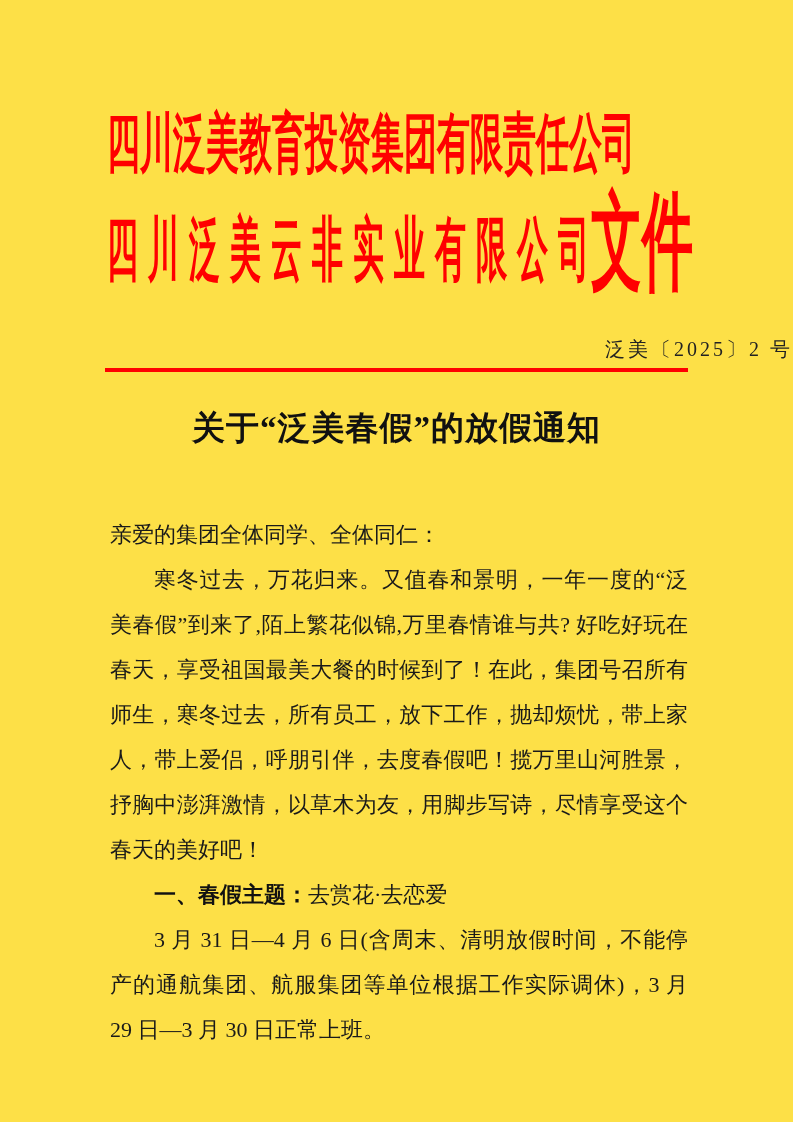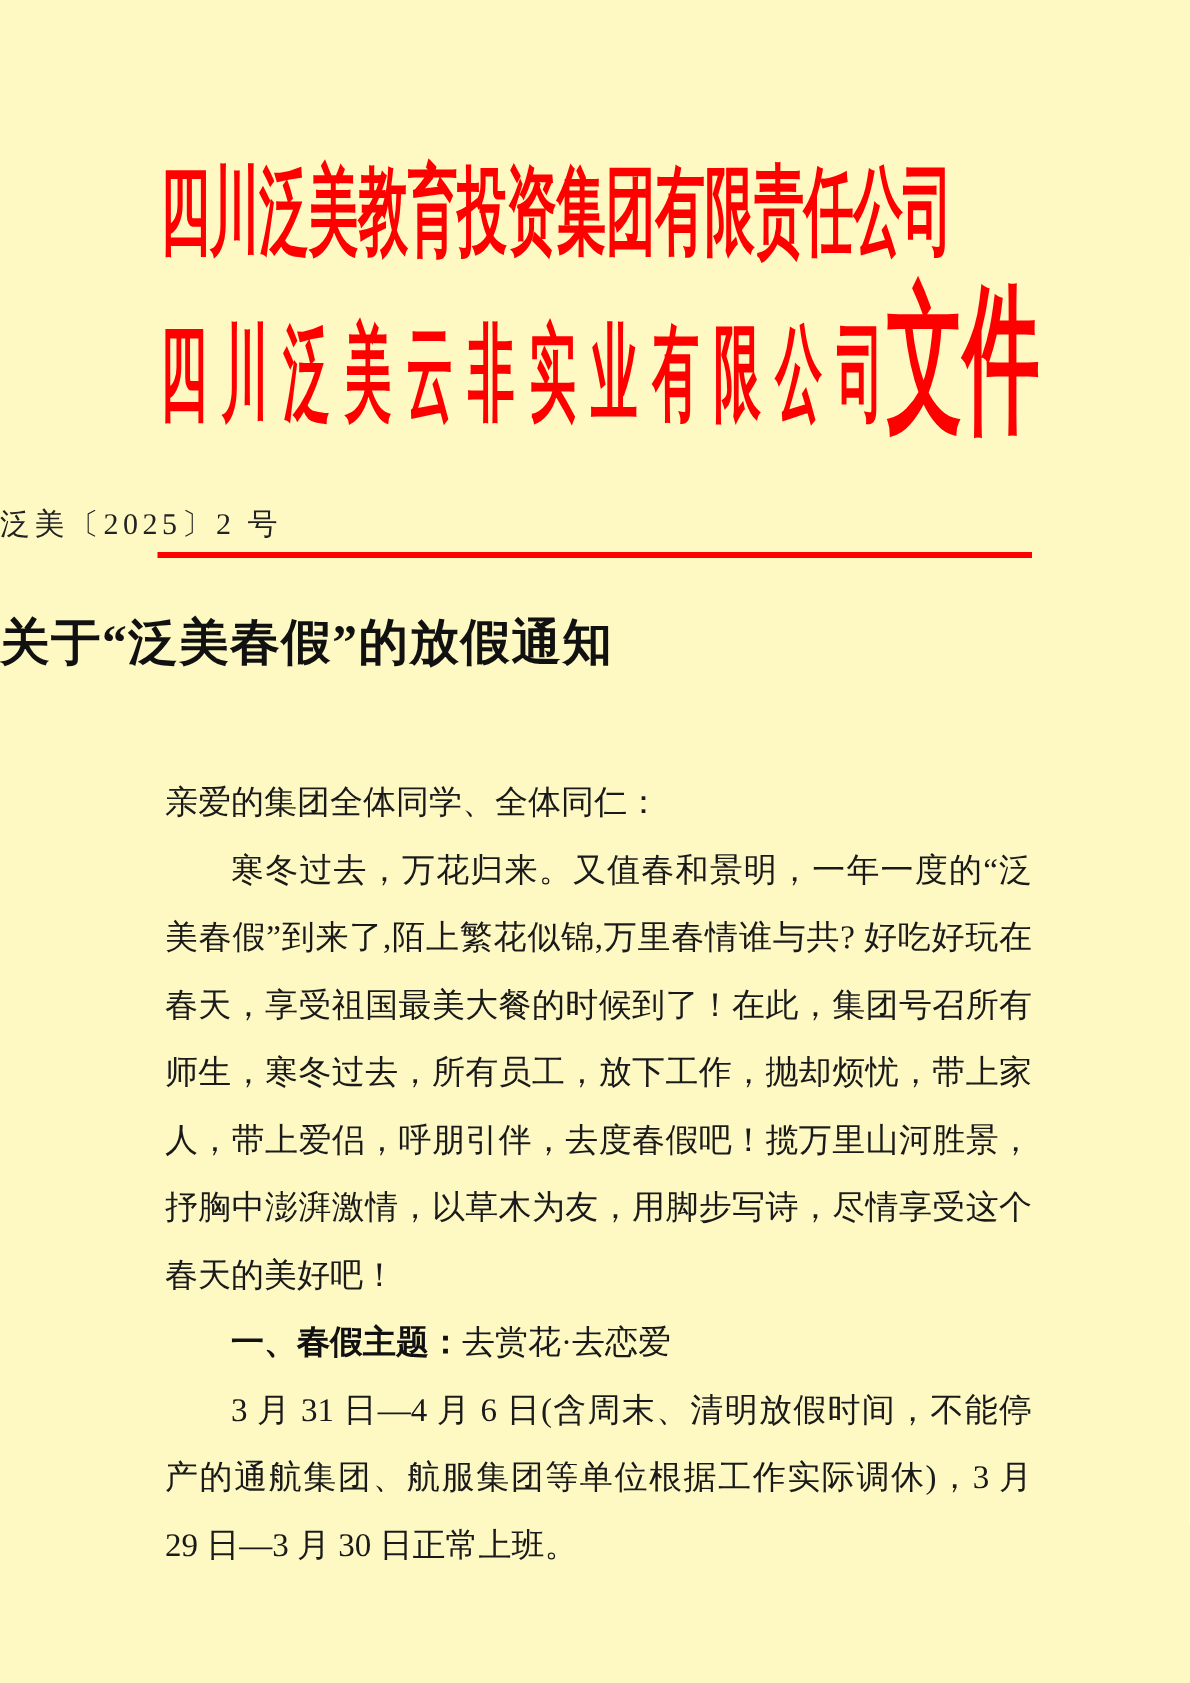--- a/index.html
+++ b/index.html
@@ -4,21 +4,21 @@
 <style>
   html, body {
     margin: 0;
     padding: 0;
     background: #ffffff;
   }
   .page {
     position: relative;
     width: 793px;
     height: 1122px;
-    background: #fef9c3;
+    background: #fde047;
     overflow: hidden;
     font-family: "Liberation Serif", serif;
     color: #111111;
   }
   
   .company-line1 {
     position: absolute;
     left: 107px;
     top: 112px;
     color: #ff0000;
@@ -56,41 +56,41 @@
     transform: scale(1, 2.1);
     transform-origin: left top;
     font-family: "Liberation Serif", serif;
   }
   
   .doc-number {
     position: absolute;
     top: 336px;
     left: 0;
     width: 100%;
-    text-align: left;
+    text-align: right;
     font-size: 20px;
     letter-spacing: 3px;
     color: #222222;
   }
   .red-rule {
     position: absolute;
     top: 368px;
     left: 105px;
     width: 583px;
     height: 4px;
     background: #ff0000;
   }
   
   .notice-title {
     position: absolute;
     top: 406px;
     left: 0;
     width: 100%;
     margin: 0;
-    text-align: left;
+    text-align: center;
     font-size: 33px;
     font-weight: bold;
     letter-spacing: 1px;
     color: #111111;
     font-family: "Liberation Serif", serif;
   }
   
   .doc-body {
     position: absolute;
     top: 512px;

